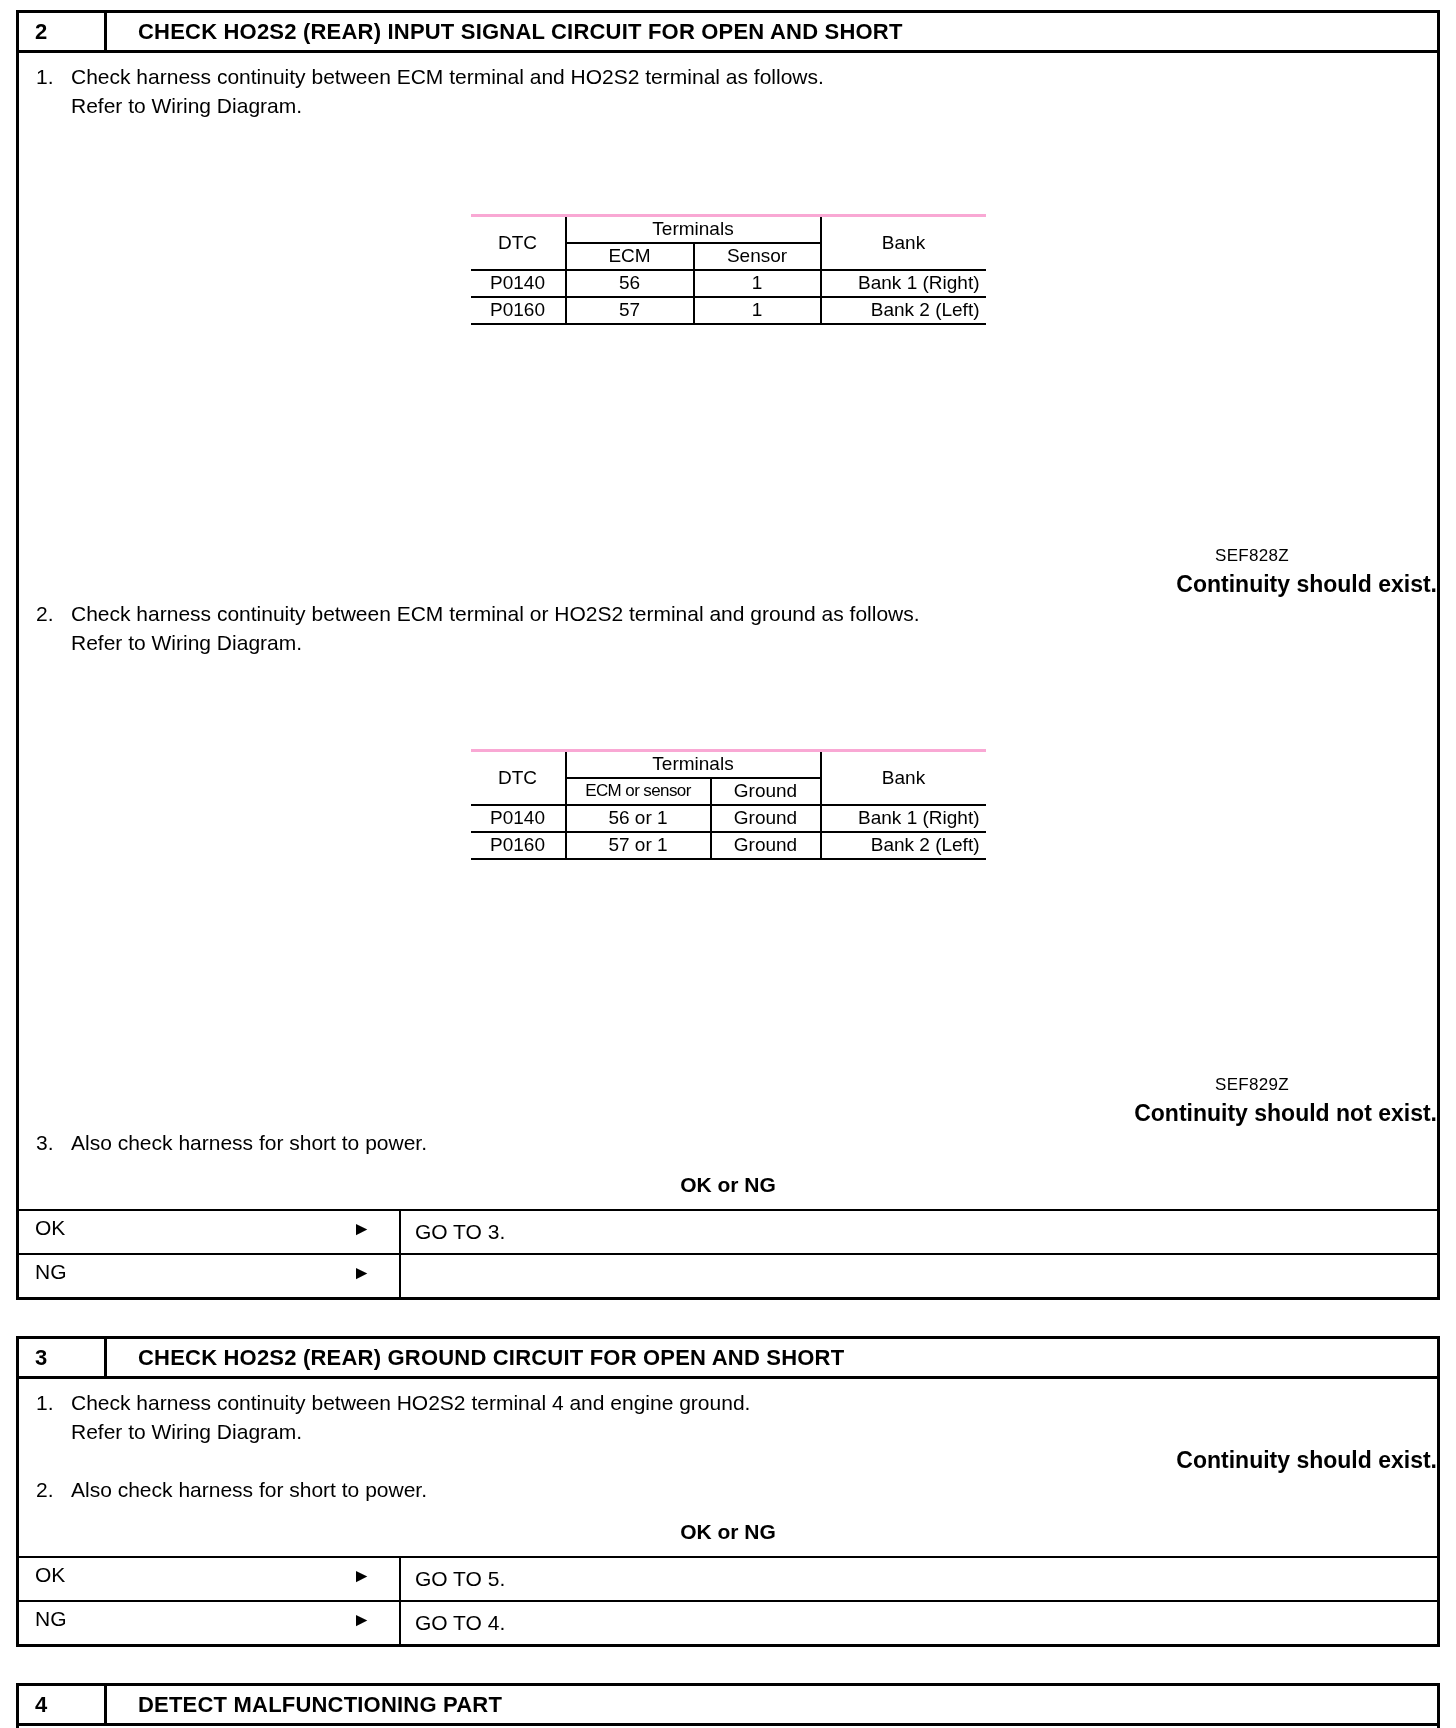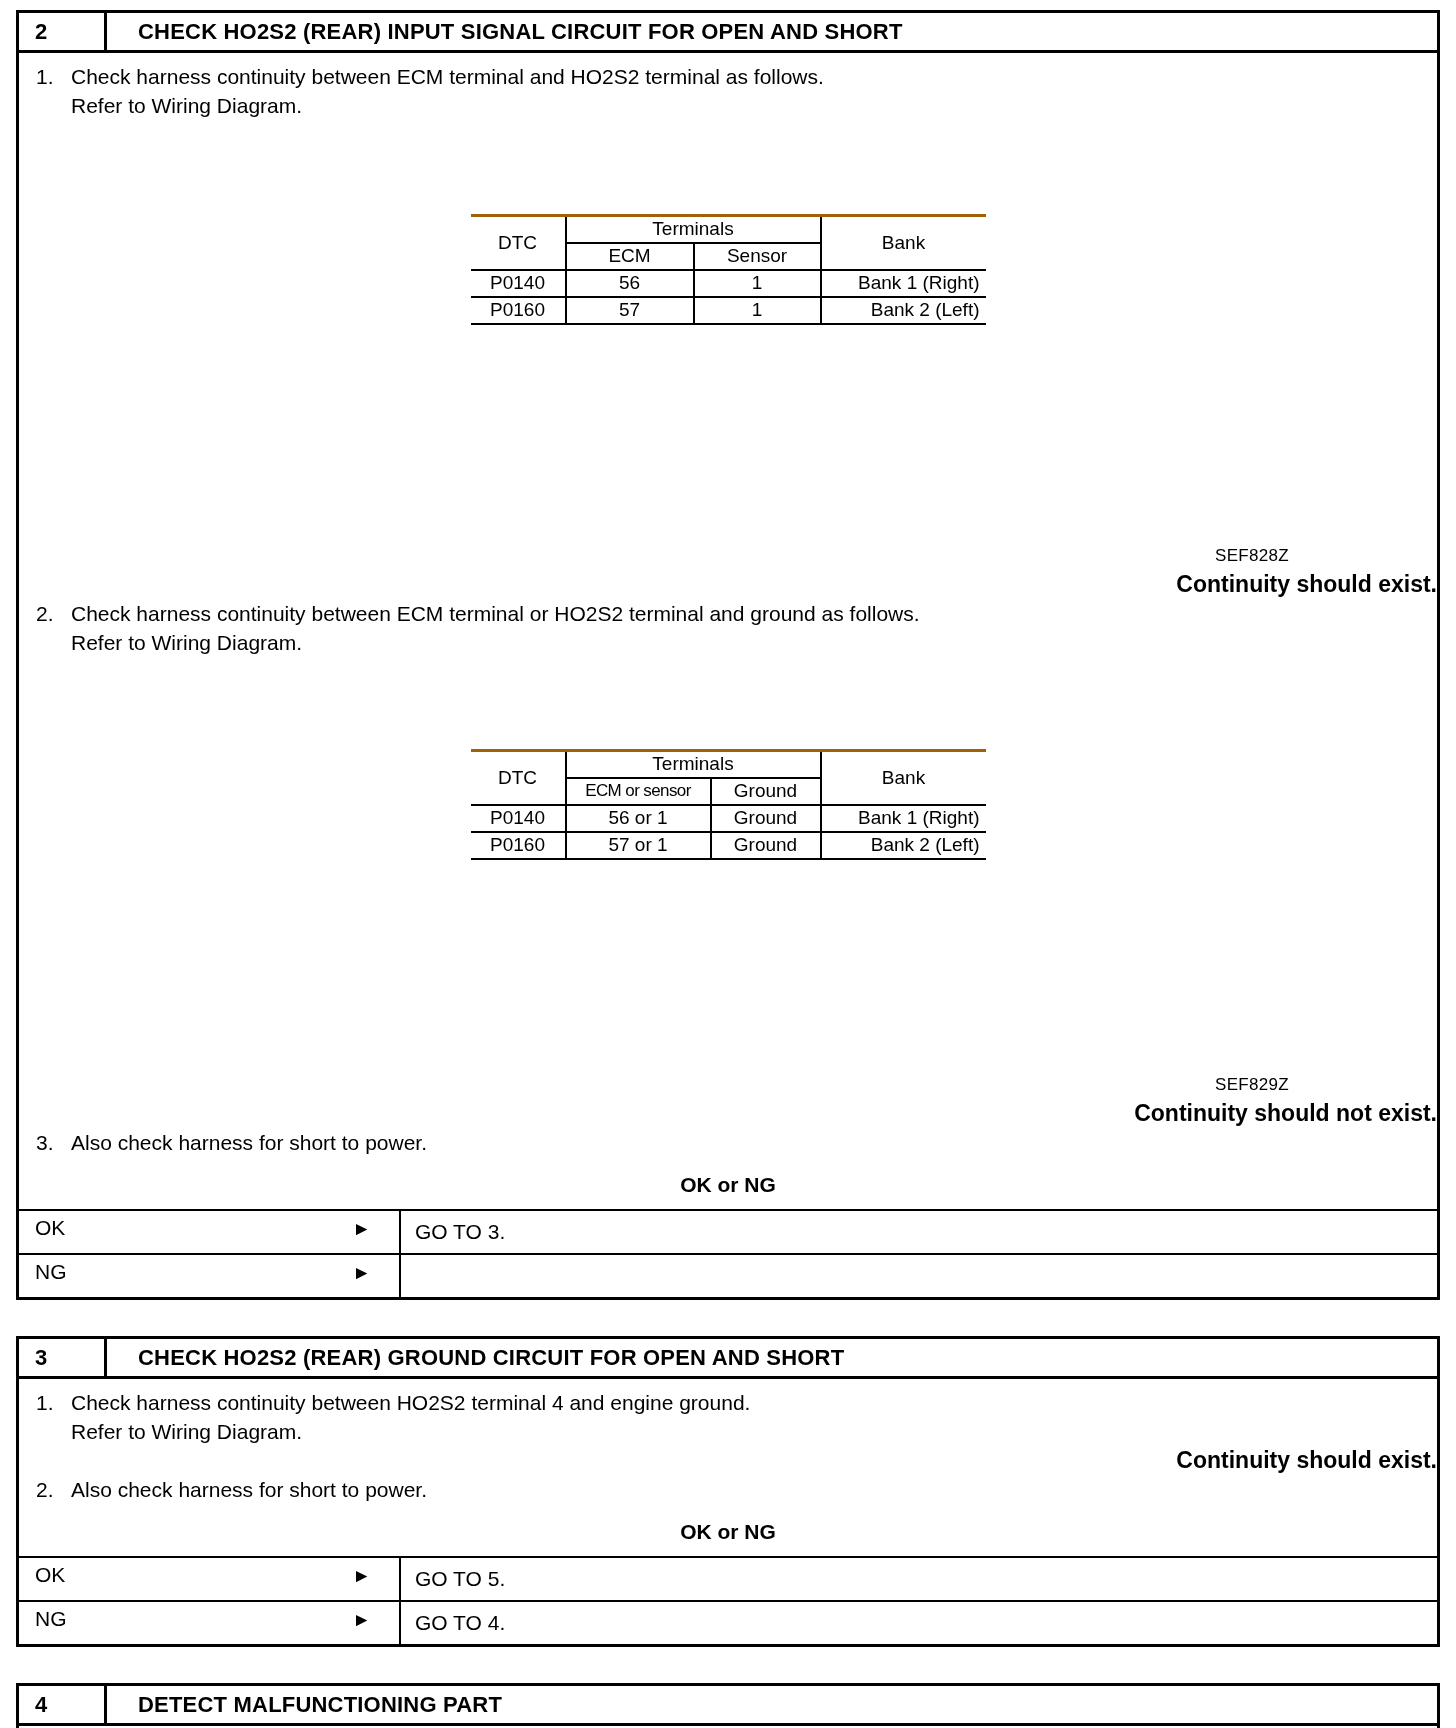--- a/index.html
+++ b/index.html
@@ -17,21 +17,21 @@
   .list-item { display:flex; font-size:21px; line-height:29px; padding-left:17px; padding-right:20px; }
   .li-num { width:35px; flex:none; }
   .li-text { flex:1; }
   .note { font-weight:bold; font-size:23px; line-height:29px; padding-left:80px;text-align:right; }
 
   .figure-area { position:relative; width:100%; }
   .fa1 { height:356px; }
   .fa2 { height:350px; }
   .figure-code { position:absolute; right:148px; bottom:4px; font-size:17px; letter-spacing:0.3px; }
 
-  .dtc-table { border-collapse:collapse; margin:0 auto; font-size:19px; border-top:3px solid #a16207; }
+  .dtc-table { border-collapse:collapse; margin:0 auto; font-size:19px; border-top:3px solid #f9a8d4; }
   .dtc-table td { border:2px solid #000; text-align:center; padding:1px 6px; height:27px; }
   .dtc-table td.no-l { border-left:none; }
   .dtc-table td.no-r { border-right:none; }
   .dtc-table td.bank-cell { text-align:right; padding-left:20px; }
   .w-dtc { width:95px; } .w-ecm { width:128px; } .w-sensor { width:127px; } .w-bank { width:165px; }
   .w-ecm2 { width:145px; } .w-ground { width:110px; }
   .tight { font-size:17px; letter-spacing:-0.6px; padding-left:2px !important; padding-right:2px !important; }
   .t1 { margin-top:94px; }
   .t2 { margin-top:92px; }
 

